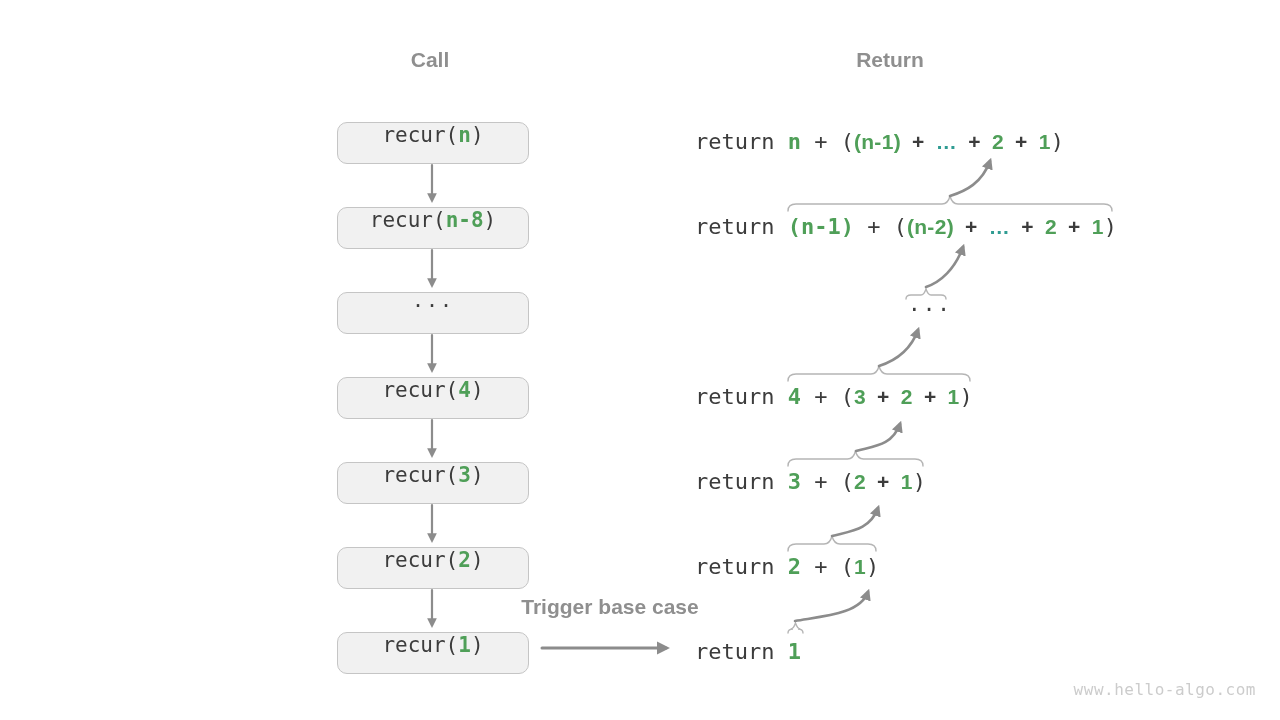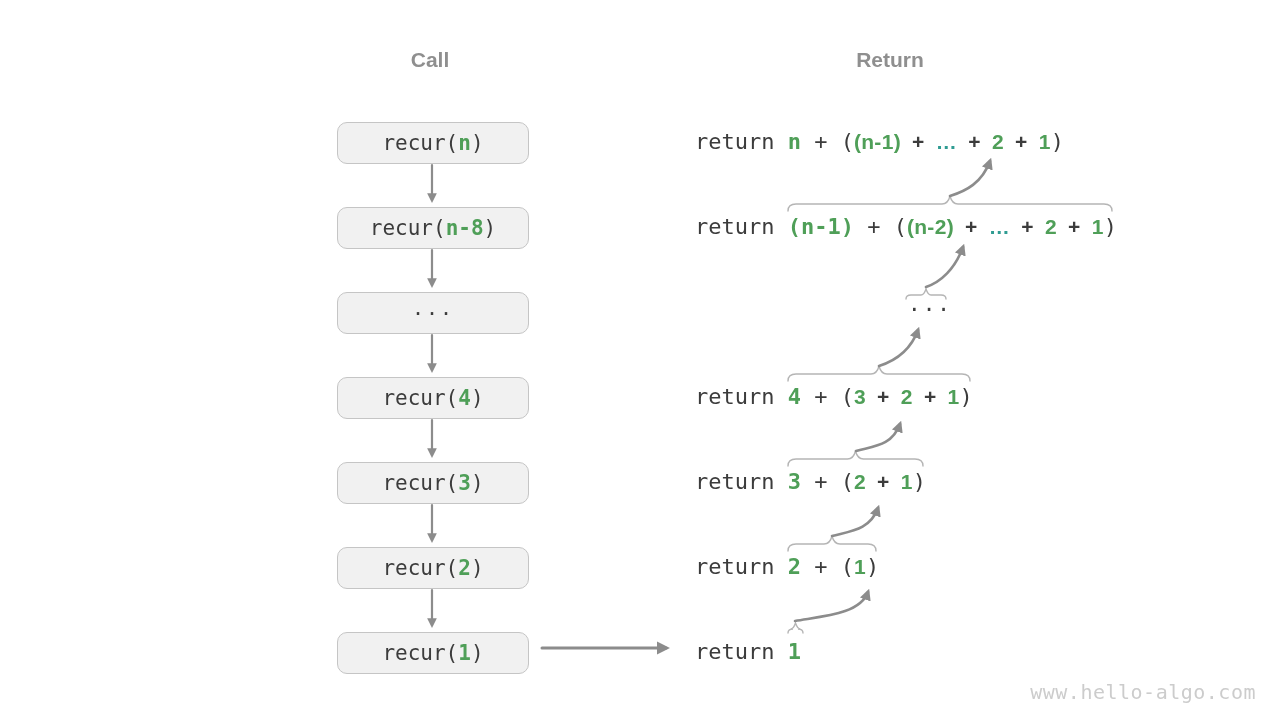--- a/index.html
+++ b/index.html
@@ -10,45 +10,46 @@
   html,body{margin:0;padding:0;background:#ffffff;}
   .canvas{position:relative;width:1280px;height:720px;background:#ffffff;overflow:hidden;
           font-family:"Liberation Sans","DejaVu Sans",sans-serif;padding-left:20px;}
   .hdr{position:absolute;width:120px;text-align:center;font-size:21px;font-weight:700;color:var(--hdr);}
   #hdr-call{left:370px;top:48px;}
   #hdr-return{left:830px;top:48px;}
   .trigger{position:absolute;left:470px;top:595px;width:280px;text-align:center;
            font-size:21px;font-weight:700;color:var(--hdr);}
   .overlay{position:absolute;left:0;top:0;pointer-events:none;}
   .call-box{position:absolute;left:337px;width:190px;height:40px;border:1.5px solid var(--box-bd);
-            background:var(--box-bg);border-radius:10px;display:flex;align-items:center;justify-content:center;}
+            background:var(--box-bg);border-radius:10px;display:flex;justify-content:center;}
   .return-row{position:absolute;height:30px;display:flex;align-items:baseline;white-space:pre;}
   .seg-box{font-family:"DejaVu Sans Mono","Liberation Mono",monospace;font-size:21px;color:var(--dark);white-space:pre;}
   .seg-box-green{font-family:"DejaVu Sans Mono","Liberation Mono",monospace;font-size:21px;font-weight:700;color:var(--green);white-space:pre;}
   .seg-box-ellipsis{font-family:"DejaVu Sans Mono","Liberation Mono",monospace;font-size:20px;color:var(--dark);
                     letter-spacing:2px;transform:translateY(-5px);}
   .seg-mono{font-family:"DejaVu Sans Mono","Liberation Mono",monospace;font-size:22px;color:var(--dark);white-space:pre;}
   .seg-mono-green{font-family:"DejaVu Sans Mono","Liberation Mono",monospace;font-size:22px;font-weight:700;color:var(--green);white-space:pre;}
   .seg-mono-ellipsis{font-family:"DejaVu Sans Mono","Liberation Mono",monospace;font-size:21px;color:var(--dark);
                      letter-spacing:2px;transform:translateY(-7px);display:inline-block;}
   .seg-expr{font-family:"Liberation Sans","DejaVu Sans",sans-serif;font-size:21px;font-weight:700;color:var(--dark);
             white-space:pre;word-spacing:5px;letter-spacing:0.3px;}
   .seg-expr-green{font-family:"Liberation Sans","DejaVu Sans",sans-serif;font-size:21px;font-weight:700;color:var(--green);
             white-space:pre;word-spacing:5px;letter-spacing:0.3px;}
   .seg-expr-teal{font-family:"Liberation Sans","DejaVu Sans",sans-serif;font-size:21px;font-weight:700;color:var(--teal);
             white-space:pre;word-spacing:5px;letter-spacing:0.3px;}
   .watermark{position:absolute;right:44px;top:680px;font-family:"DejaVu Sans Mono","Liberation Mono",monospace;
-             font-size:20px;letter-spacing:0.5px;color:var(--wm);}
+             font-size:16px;letter-spacing:0.5px;color:var(--wm);}
 </style>
 </head>
 <body>
 
 <div class="canvas">
   <div class="hdr" id="hdr-call">Call</div>
   <div class="hdr" id="hdr-return">Return</div>
+  <div class="trigger">Trigger base case</div>
 
   <svg class="overlay" width="1280" height="720">
     <defs>
       <marker id="ah" viewBox="0 0 10 10" refX="7" refY="5" markerWidth="4.4" markerHeight="4.4" orient="auto-start-reverse">
         <path d="M0,0 L10,5 L0,10 z" fill="#8c8c8c"></path>
       </marker>
     </defs>
     <g id="gen-connectors">
         <path d="M432,165 L432,200" fill="none" stroke="#8c8c8c" stroke-width="2.2" stroke-linecap="round" marker-end="url(#ah)"></path>
         <path d="M432,250 L432,285" fill="none" stroke="#8c8c8c" stroke-width="2.2" stroke-linecap="round" marker-end="url(#ah)"></path>

